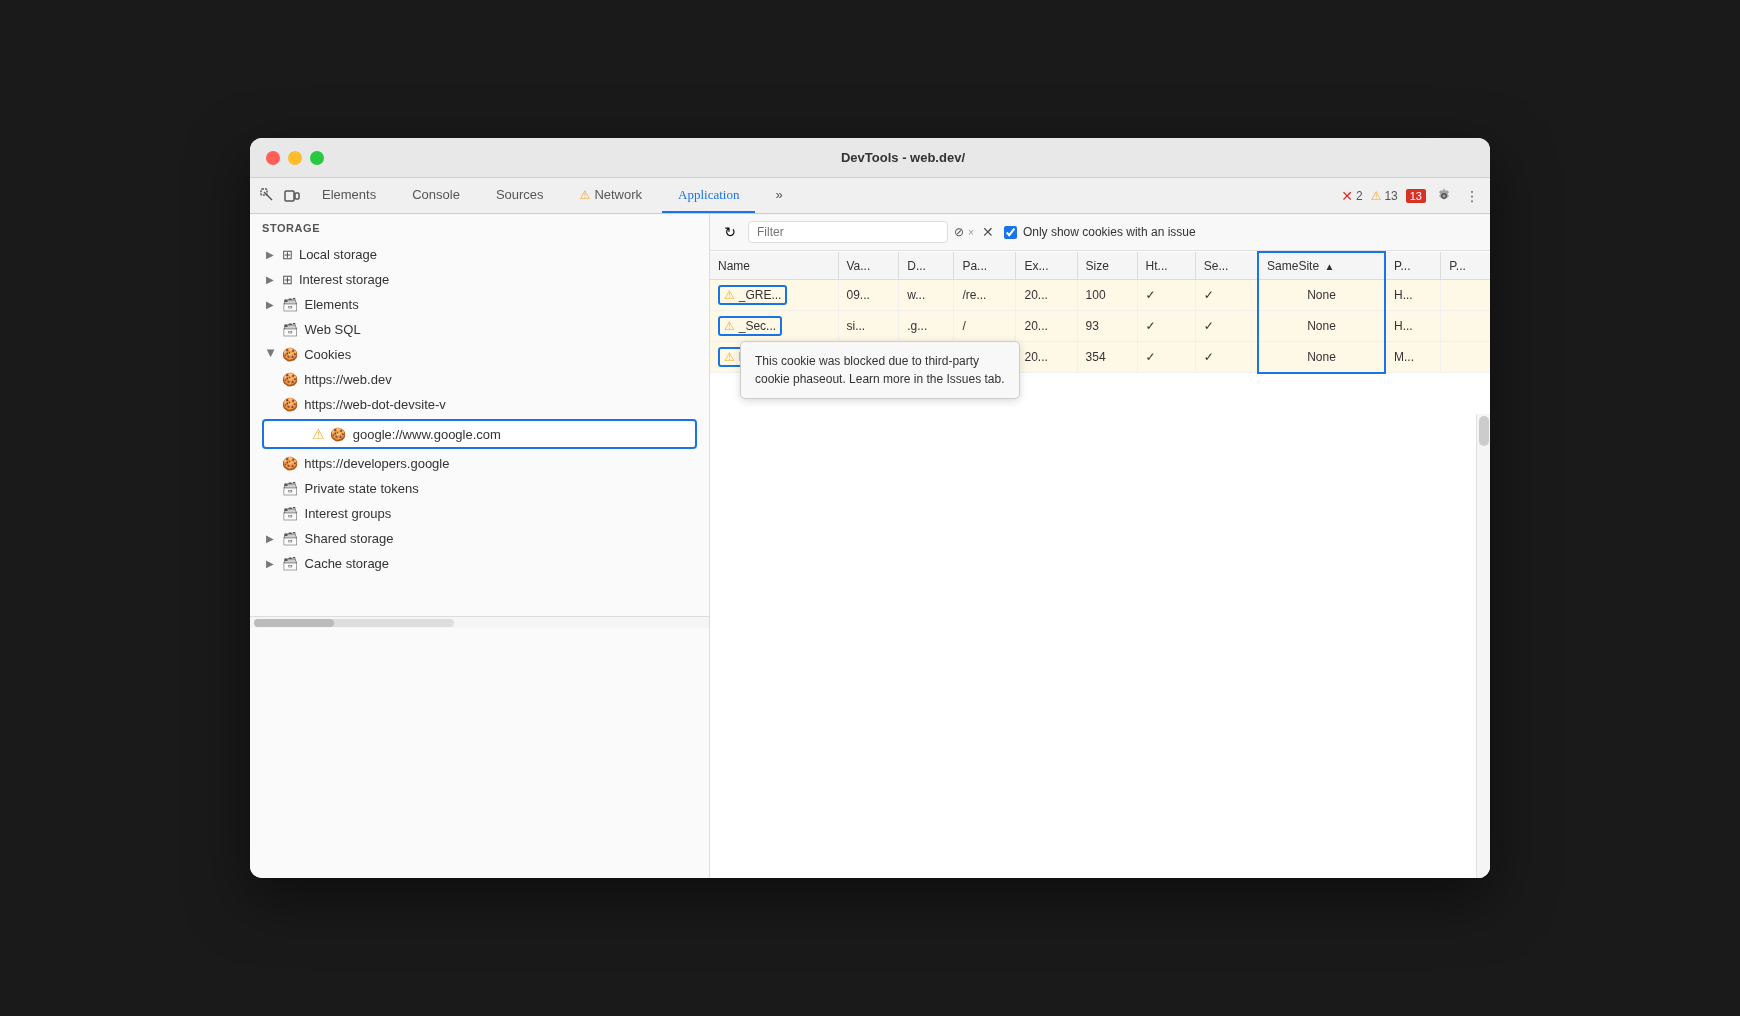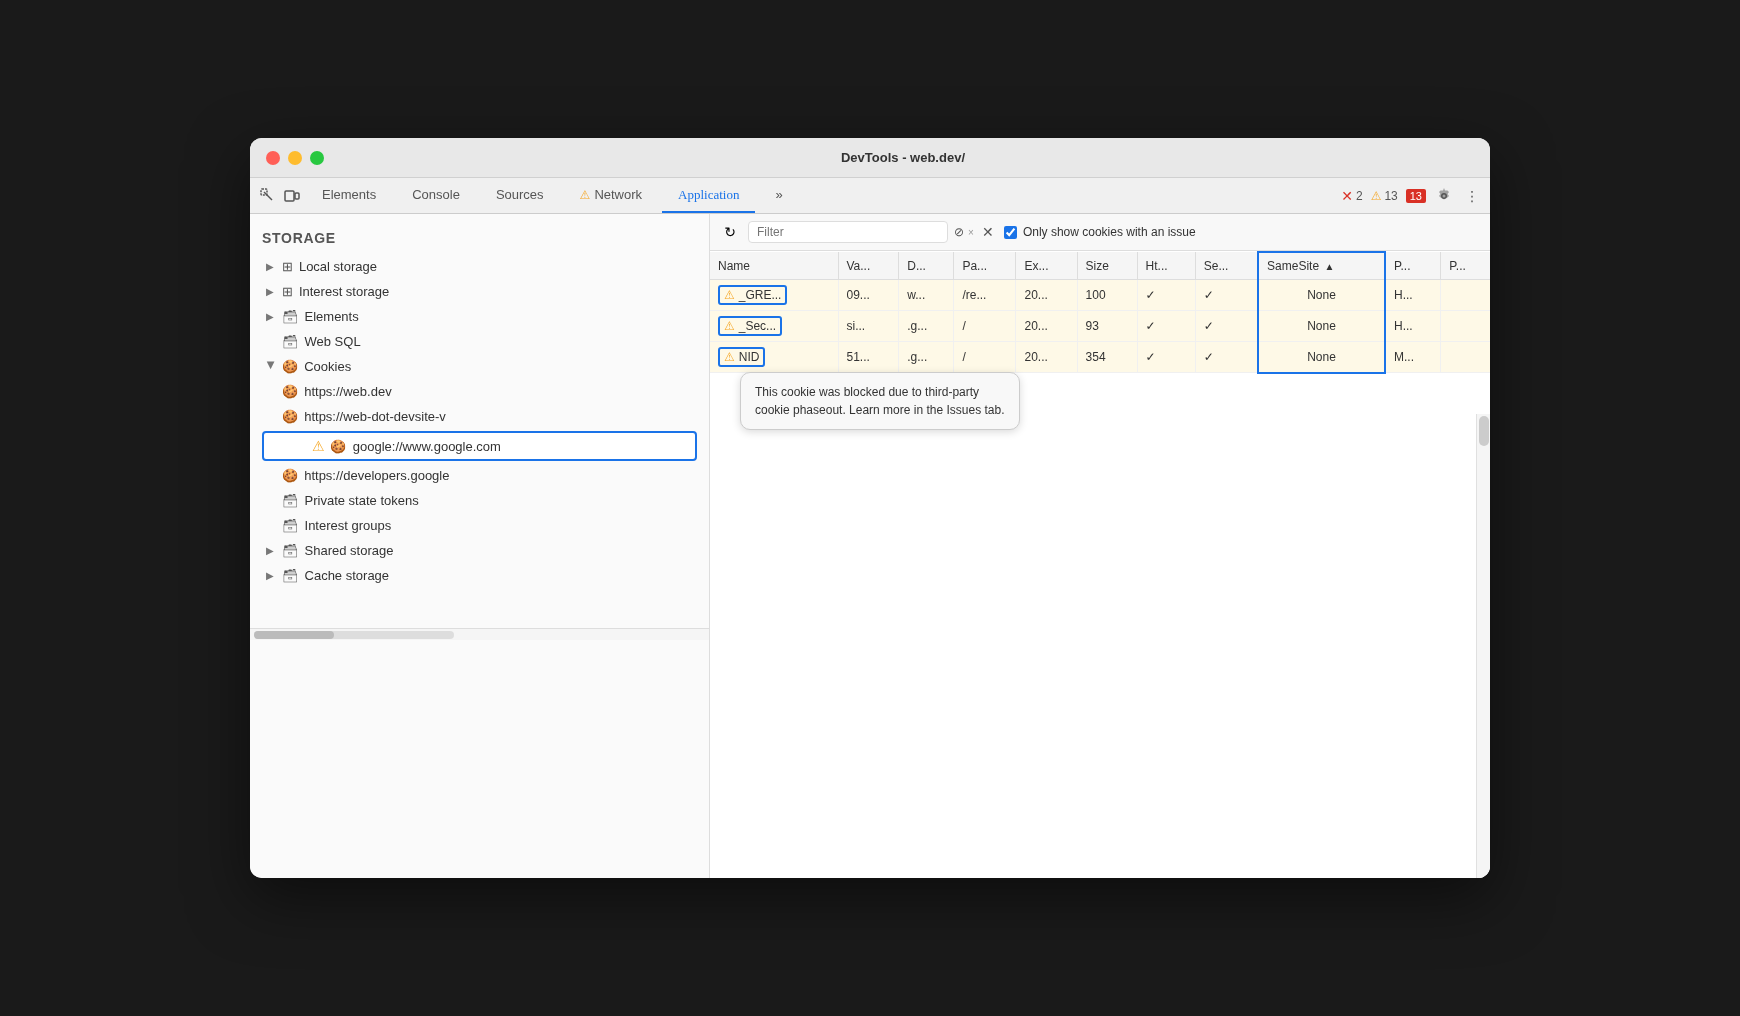--- a/index.html
+++ b/index.html
@@ -110,26 +110,25 @@
     
     .sidebar {
       width: 460px;
       background: #fafafa;
       border-right: 1px solid #ddd;
       overflow-y: auto;
       flex-shrink: 0;
     }
     .sidebar-section-header {
       padding: 8px 12px;
-      font-size: 14px;
+      font-size: 11px;
       font-weight: 600;
       color: #555;
       text-transform: uppercase;
       letter-spacing: 0.05em;
-      margin-top: 8px;
     }
     .sidebar-item {
       display: flex;
       align-items: center;
       padding: 5px 12px 5px 16px;
       font-size: 13px;
       color: #333;
       cursor: pointer;
       gap: 6px;
     }
@@ -281,29 +280,28 @@
       display: flex;
       align-items: center;
       gap: 4px;
     }
     .tooltip {
       position: absolute;
       top: 50px;
       left: 20px;
       background: #f8f8f8;
       border: 1px solid #ccc;
-      border-radius: 10px;
+      border-radius: 5px;
       padding: 10px 14px;
       font-size: 12px;
       color: #333;
       max-width: 280px;
       line-height: 1.5;
       z-index: 100;
       box-shadow: 0 2px 8px rgba(0,0,0,0.15);
-      margin-top: 31px;
     }
     .scrollbar-area {
       border-top: 1px solid #ddd;
       height: 12px;
       background: #f5f5f5;
       display: flex;
       align-items: center;
       padding: 0 4px;
     }
     .scrollbar-track {

